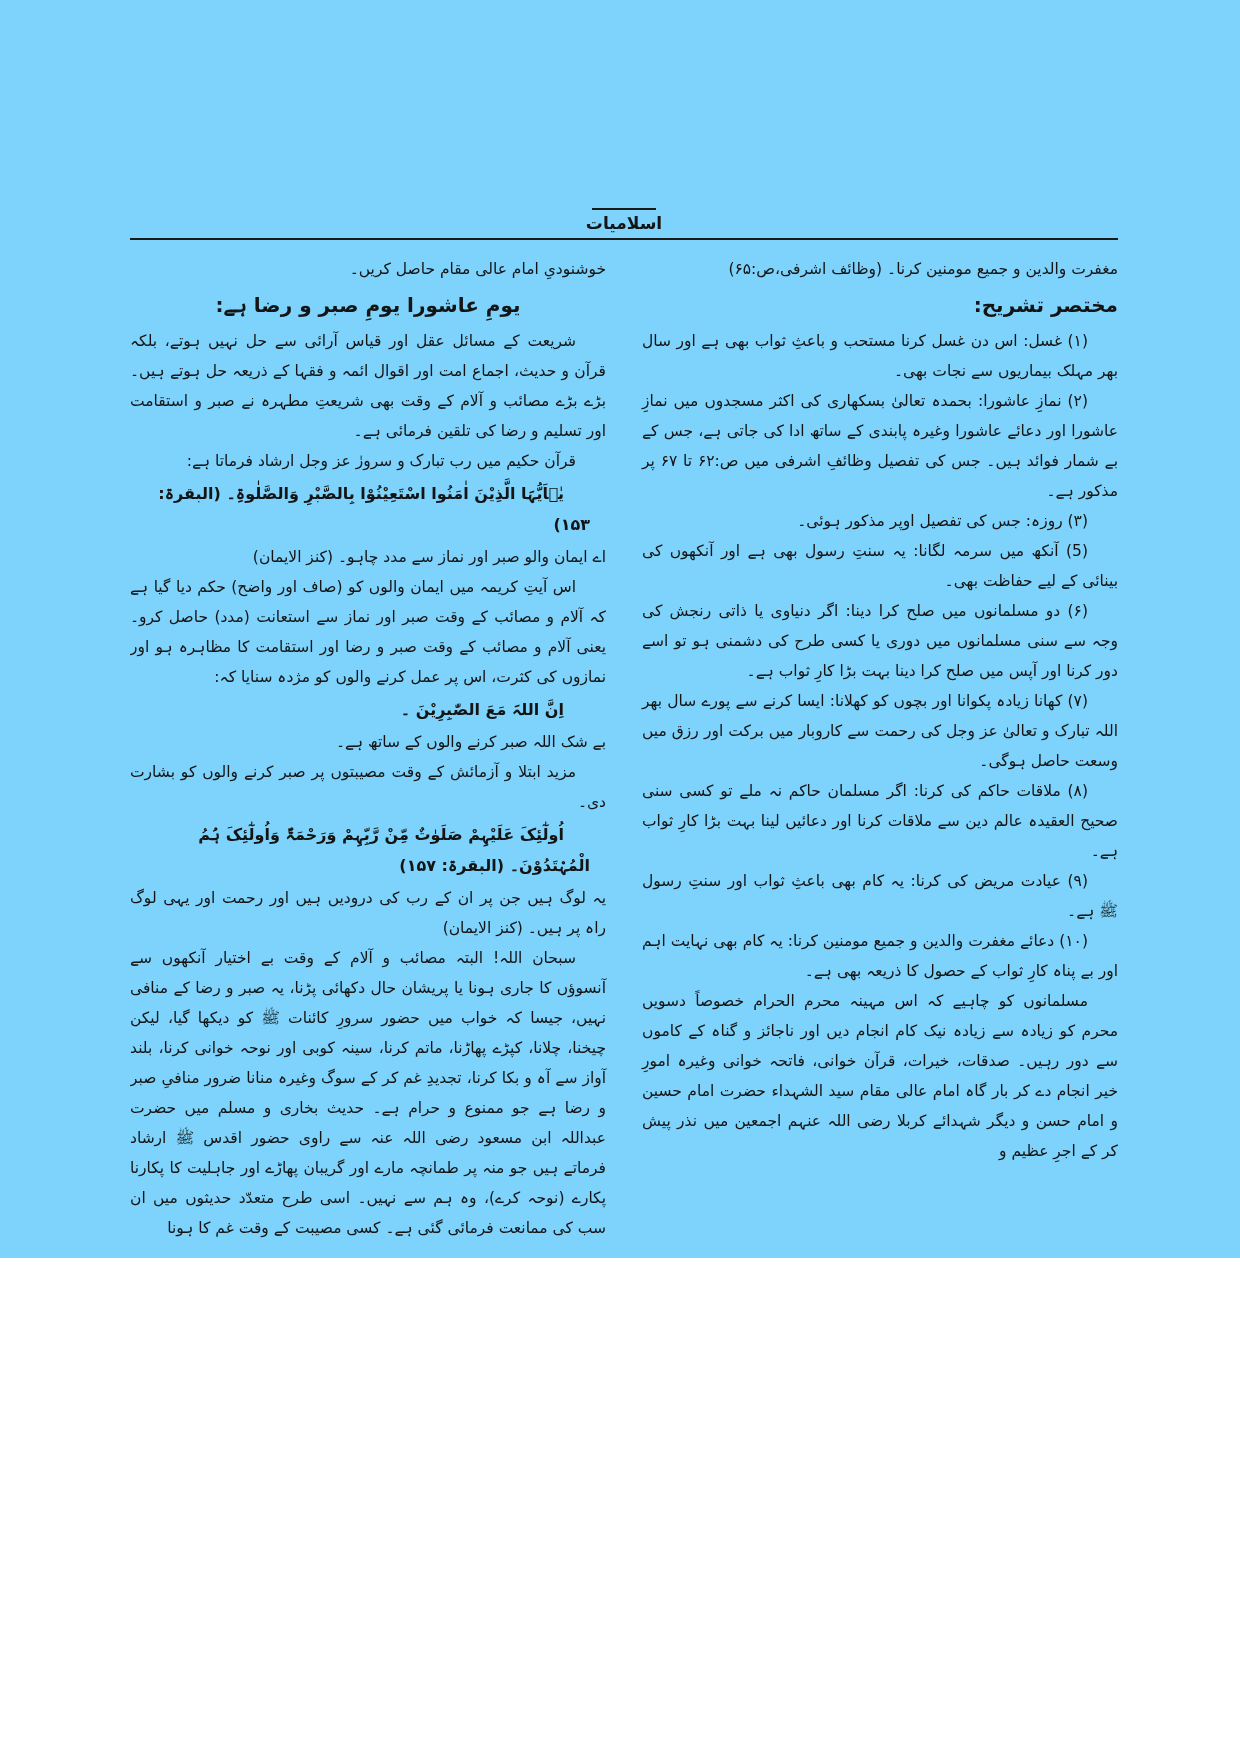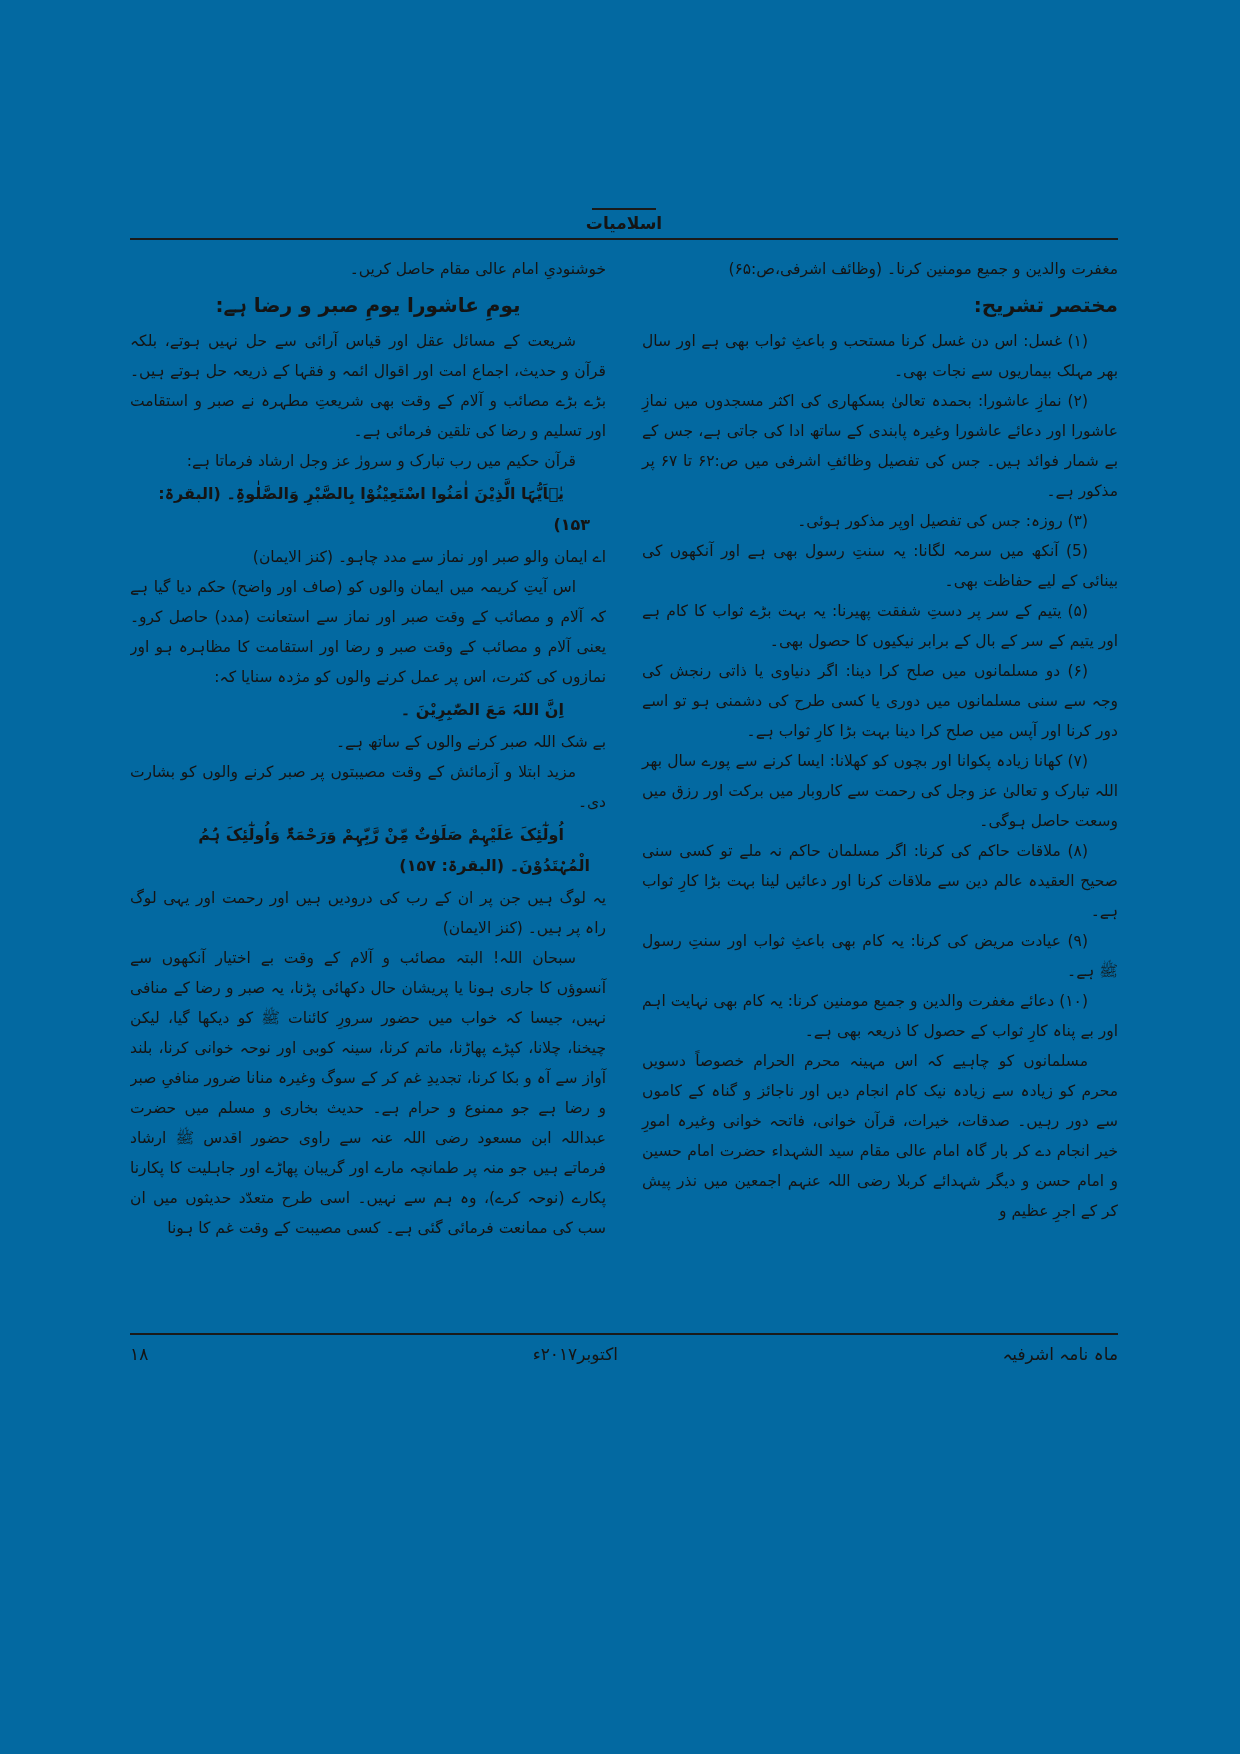--- a/index.html
+++ b/index.html
@@ -1,22 +1,22 @@
 <!DOCTYPE html>
 <html lang="ur" dir="rtl"><head>
 <meta charset="utf-8">
 <style>
   * { box-sizing: border-box; }
   html, body { margin: 0; padding: 0; background: #ffffff; }
   .page {
     position: relative;
     width: 1240px;
-    height: 1754px;
+    height: 1258px;
     margin: 0 auto;
-    background: #0369a1;
+    background: #7dd3fc;
     color: #141414;
     font-family: "DejaVu Sans", sans-serif;
     overflow: hidden;
   }
   
   .header { position: absolute; top: 208px; left: 130px; right: 122px; text-align: center; }
   .header-tick { width: 64px; height: 2px; background: #1a1a1a; margin: 0 auto 3px auto; }
   .section-title { font-size: 17px; font-weight: bold; direction: rtl; letter-spacing: 0.5px; }
   .header-rule { margin-top: 5px; height: 1.5px; background: #1a1a1a; }
 
@@ -92,21 +92,20 @@
 
   <div class="columns">
 
     <div class="col">
       <p class="para no-indent">مغفرت والدین و جمیع مومنین کرنا۔ (وظائف اشرفی،ص:۶۵)</p>
       <h2 class="col-heading">مختصر تشریح:</h2>
       <p class="para">(۱) غسل: اس دن غسل کرنا مستحب و باعثِ ثواب بھی ہے اور سال بھر مہلک بیماریوں سے نجات بھی۔</p>
       <p class="para">(۲) نمازِ عاشورا: بحمدہ تعالیٰ بسکھاری کی اکثر مسجدوں میں نمازِ عاشورا اور دعائے عاشورا وغیرہ پابندی کے ساتھ ادا کی جاتی ہے، جس کے بے شمار فوائد ہیں۔ جس کی تفصیل وظائفِ اشرفی میں ص:۶۲ تا ۶۷ پر مذکور ہے۔</p>
       <p class="para">(۳) روزہ: جس کی تفصیل اوپر مذکور ہوئی۔</p>
       <p class="para">(5) آنکھ میں سرمہ لگانا: یہ سنتِ رسول بھی ہے اور آنکھوں کی بینائی کے لیے حفاظت بھی۔</p>
-      <p class="para">(۵) یتیم کے سر پر دستِ شفقت پھیرنا: یہ بہت بڑے ثواب کا کام ہے اور یتیم کے سر کے بال کے برابر نیکیوں کا حصول بھی۔</p>
       <p class="para">(۶) دو مسلمانوں میں صلح کرا دینا: اگر دنیاوی یا ذاتی رنجش کی وجہ سے سنی مسلمانوں میں دوری یا کسی طرح کی دشمنی ہو تو اسے دور کرنا اور آپس میں صلح کرا دینا بہت بڑا کارِ ثواب ہے۔</p>
       <p class="para">(۷) کھانا زیادہ پکوانا اور بچوں کو کھلانا: ایسا کرنے سے پورے سال بھر اللہ تبارک و تعالیٰ عز وجل کی رحمت سے کاروبار میں برکت اور رزق میں وسعت حاصل ہوگی۔</p>
       <p class="para">(۸) ملاقات حاکم کی کرنا: اگر مسلمان حاکم نہ ملے تو کسی سنی صحیح العقیدہ عالم دین سے ملاقات کرنا اور دعائیں لینا بہت بڑا کارِ ثواب ہے۔</p>
       <p class="para">(۹) عیادت مریض کی کرنا: یہ کام بھی باعثِ ثواب اور سنتِ رسول ﷺ ہے۔</p>
       <p class="para">(۱۰) دعائے مغفرت والدین و جمیع مومنین کرنا: یہ کام بھی نہایت اہم اور بے پناہ کارِ ثواب کے حصول کا ذریعہ بھی ہے۔</p>
       <p class="para">مسلمانوں کو چاہیے کہ اس مہینہ محرم الحرام خصوصاً دسویں محرم کو زیادہ سے زیادہ نیک کام انجام دیں اور ناجائز و گناہ کے کاموں سے دور رہیں۔ صدقات، خیرات، قرآن خوانی، فاتحہ خوانی وغیرہ امورِ خیر انجام دے کر بار گاہ امام عالی مقام سید الشہداء حضرت امام حسین و امام حسن و دیگر شہدائے کربلا رضی اللہ عنہم اجمعین میں نذر پیش کر کے اجرِ عظیم و</p>
     </div>
 
     <div class="col">
       <p class="para no-indent">خوشنودیِ امام عالی مقام حاصل کریں۔</p>

